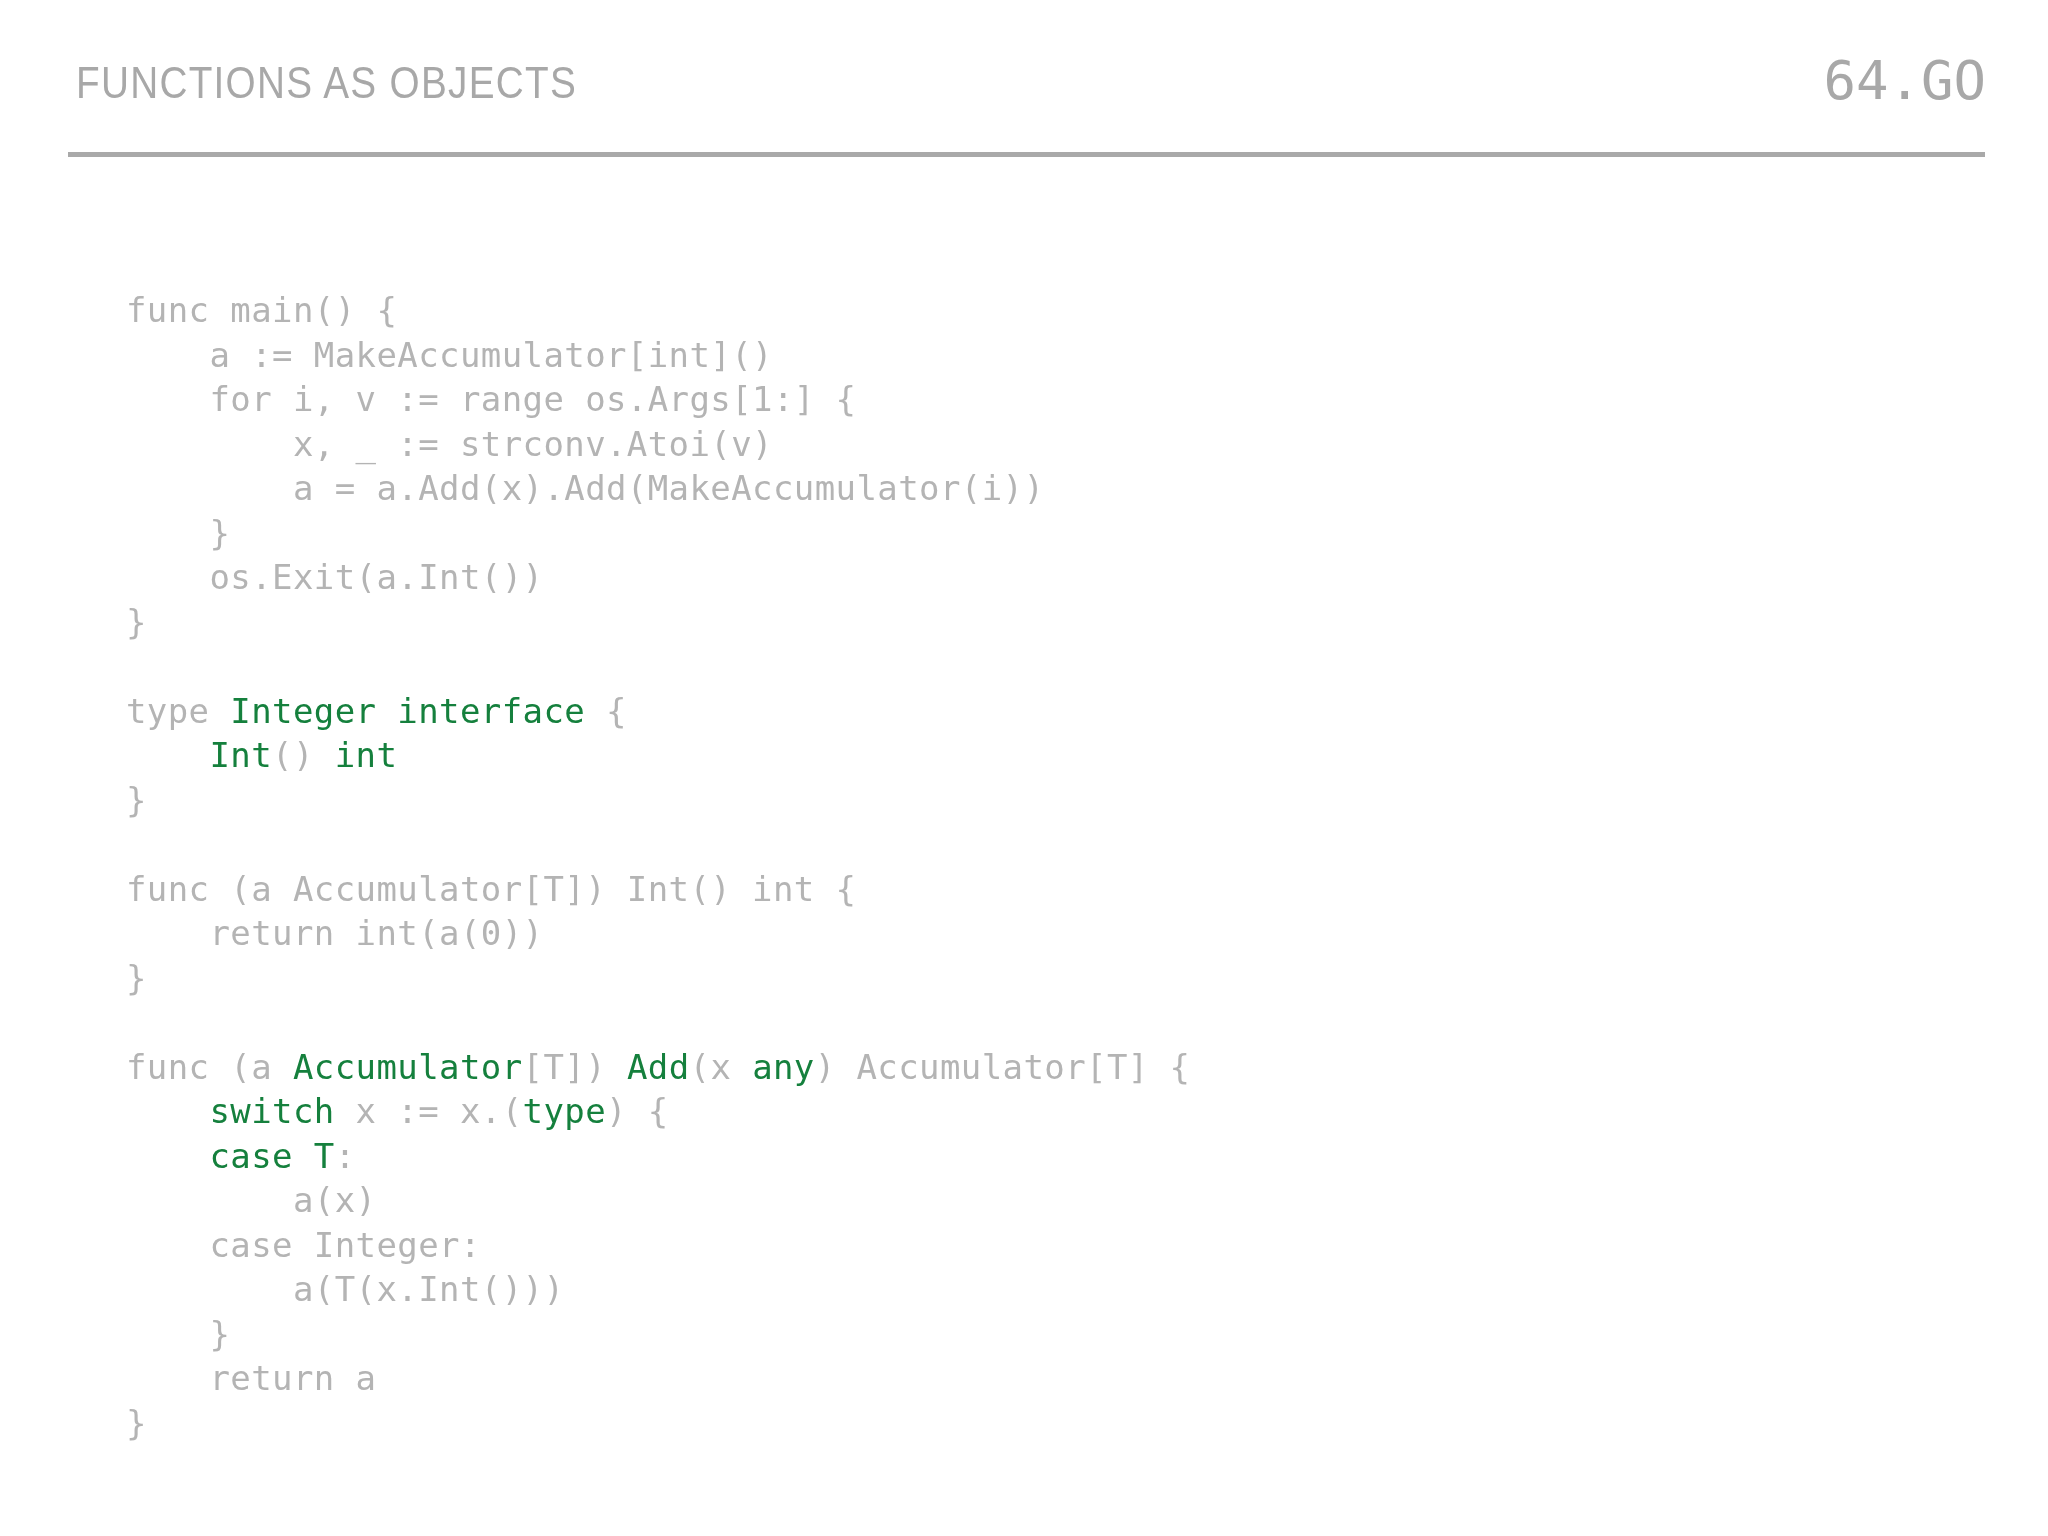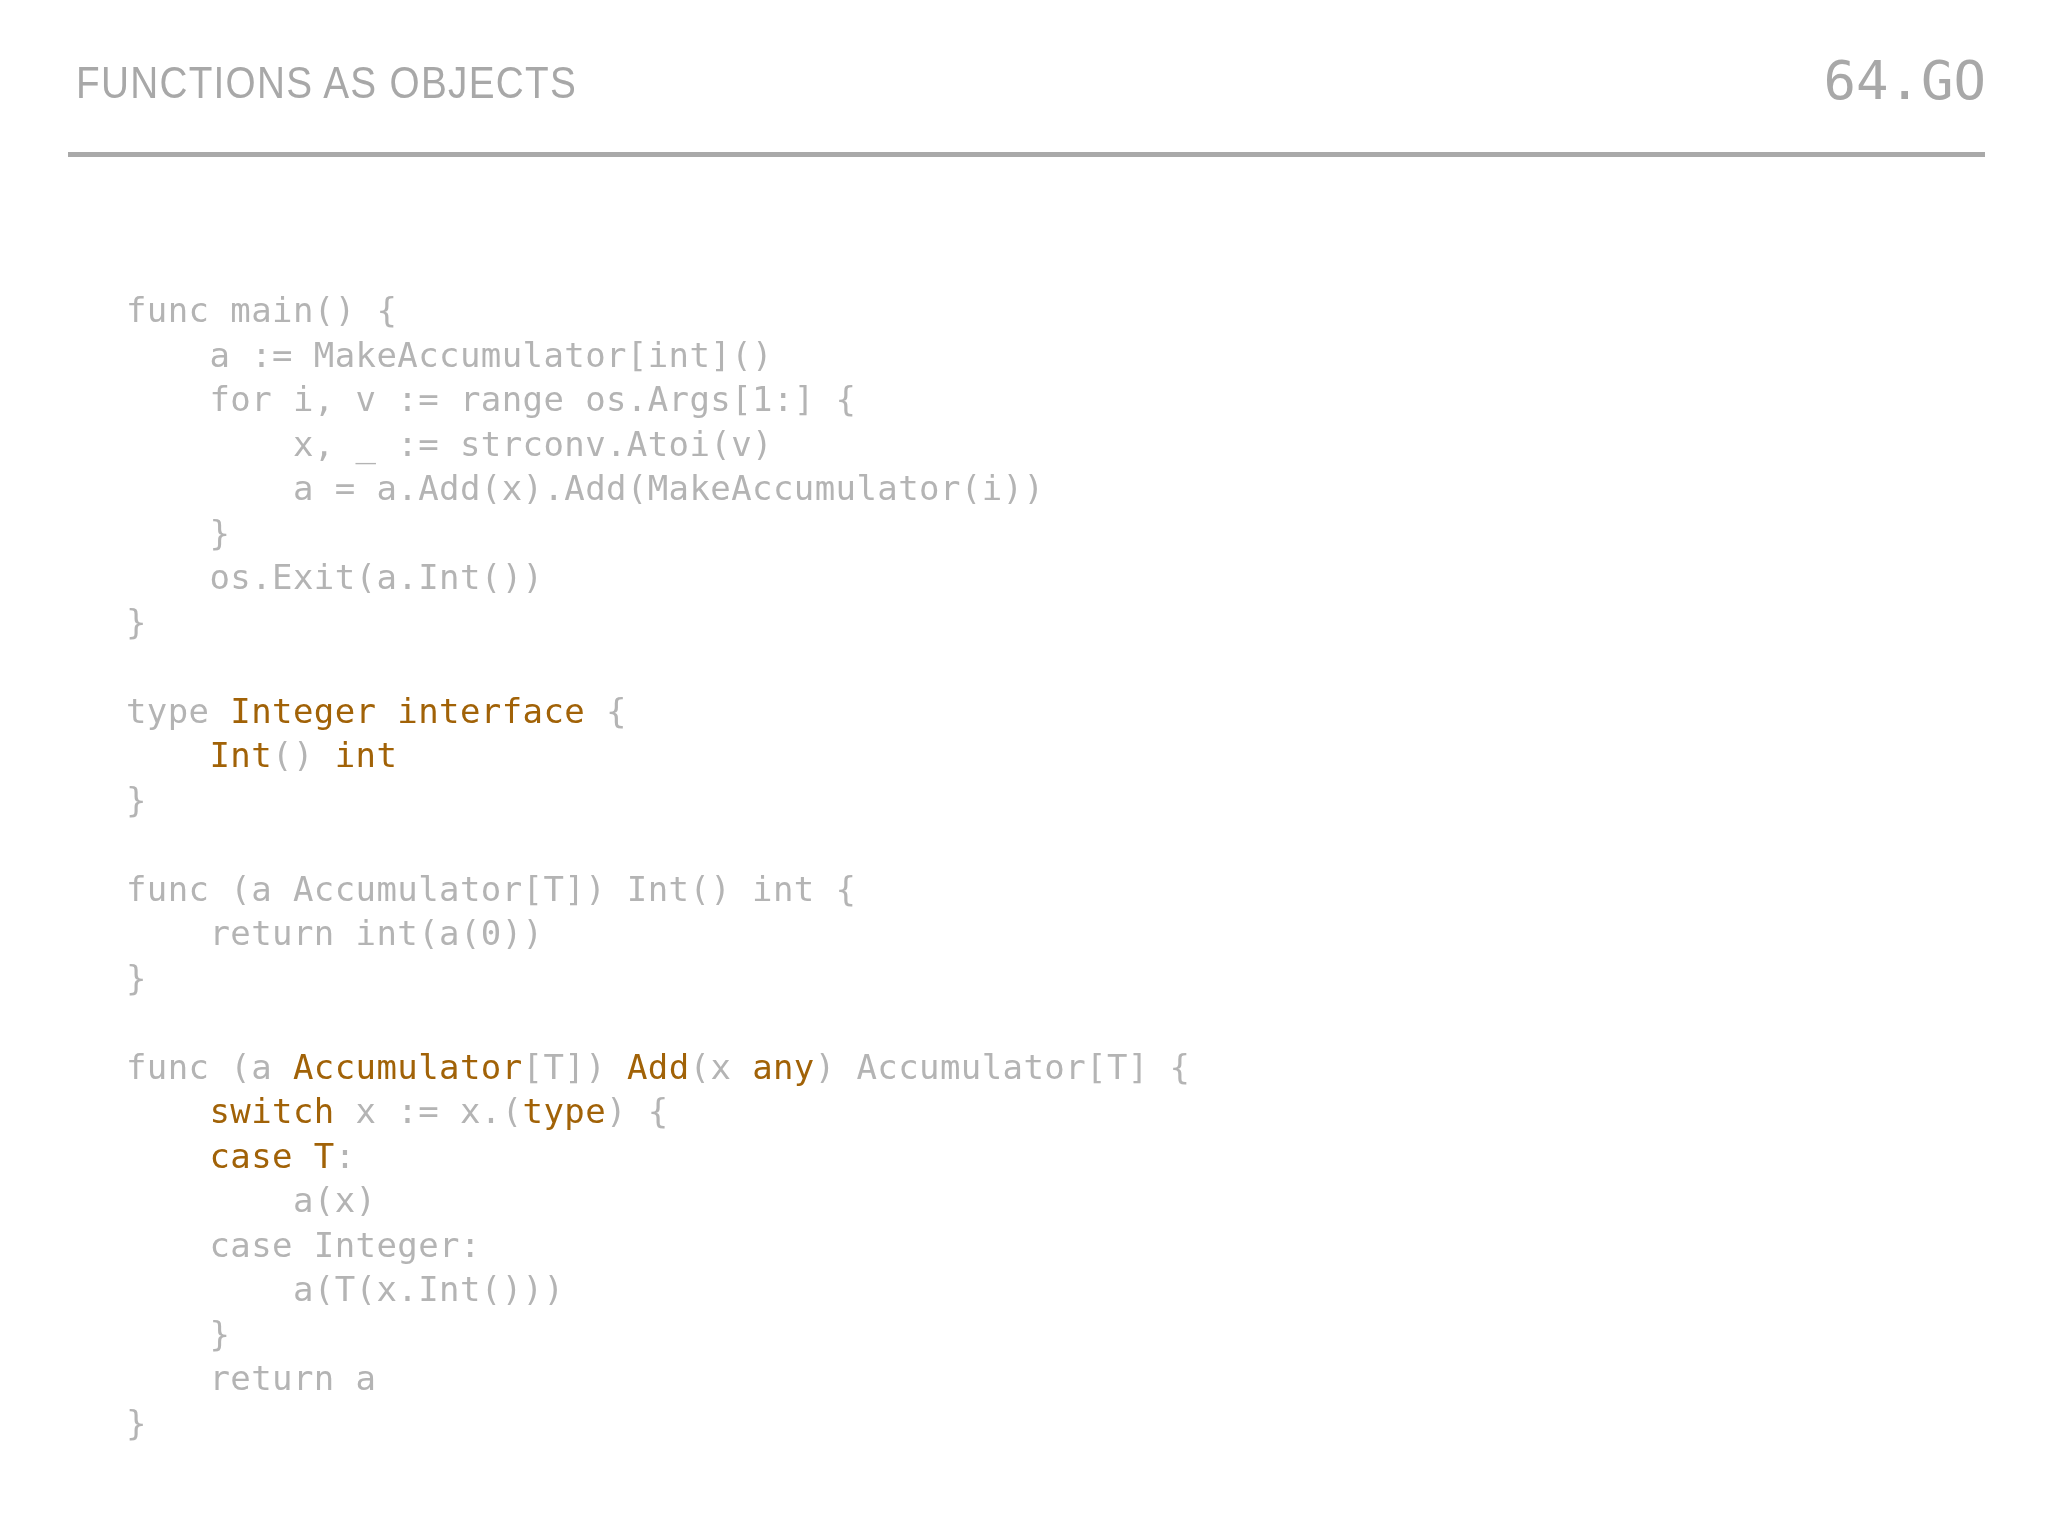--- a/index.html
+++ b/index.html
@@ -88,21 +88,21 @@
     white-space: pre;
   }
   .code-line.blank {
     height: 44.5px;
   }
 
   .dim {
     color: #b4b4b4;
   }
   .hi {
-    color: #a16207;
+    color: #15803d;
   }
 </style>
 </head>
 <body>
 
 <div class="slide">
 
   <div class="slide-header">
     <div class="slide-title">FUNCTIONS AS OBJECTS</div>
     <div class="slide-number">64.GO</div>

